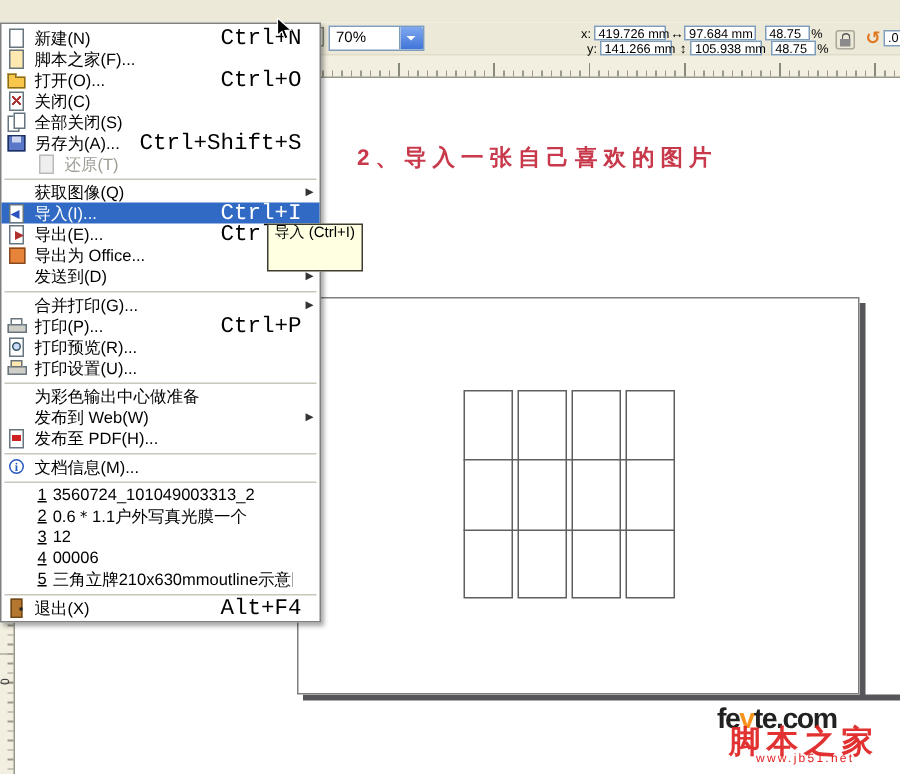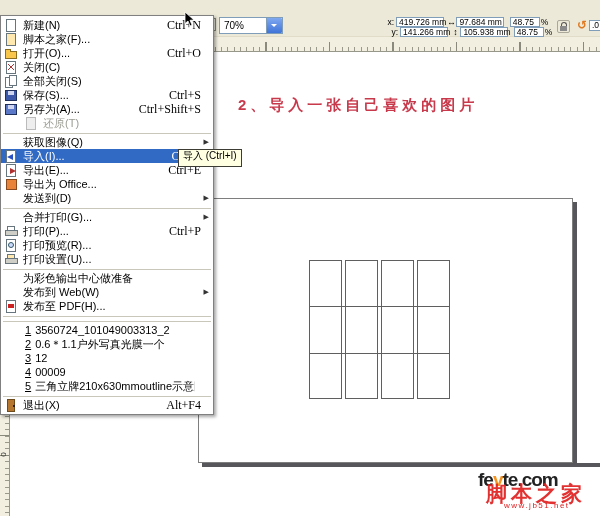--- a/index.html
+++ b/index.html
@@ -87,21 +87,21 @@
   }
   .menu-item{display:flex;align-items:center;height:14px;padding:0 4px 0 3px;white-space:nowrap;}
   .menu-item.highlighted{background:#316ac5;color:#fff;}
   .menu-item.disabled{color:#9c9c94;margin-left:20px;}
   .menu-item.separator{height:5px;padding:0;}
   .menu-item.separator::after{content:"";display:block;height:1px;background:#c9c6ba;margin:2px 2px 0 2px;width:100%;}
   .mi-icon{flex:0 0 15px;height:13px;margin-right:4px;position:relative;}
   .mi-num{text-decoration:underline;margin:0 4px 0 2px;}
   .mi-num:empty{display:none;}
   .mi-label{overflow:hidden;}
-  .mi-short{margin-left:auto;font-family:Liberation Serif, serif;font-size:12px;padding-left:6px;}
+  .mi-short{margin-left:auto;font-family:Liberation Mono, monospace;font-size:15px;padding-left:6px;}
   .mi-arrow{flex:0 0 8px;text-align:right;font-size:7px;color:#333;}
   .menu-item.highlighted .mi-arrow{color:#fff;}
   
   .mi-icon::before,.mi-icon::after{box-sizing:border-box;}
   .icon-new::before,.icon-template::before,.icon-close::before,.icon-import::before,
   .icon-export::before,.icon-preview::before,.icon-pdf::before{
     content:"";position:absolute;left:2px;top:0;width:10px;height:13px;background:#fff;border:1px solid #66757e;}
   .icon-template::before{background:#ffe9b0;}
   .icon-open::before{content:"";position:absolute;left:1px;top:4px;width:12px;height:8px;background:#f7c64a;border:1px solid #8a6d1f;}
   .icon-open::after{content:"";position:absolute;left:1px;top:2px;width:6px;height:3px;background:#f7c64a;border:1px solid #8a6d1f;border-bottom:none;}
@@ -120,21 +120,21 @@
   .icon-print::before,.icon-printset::before{content:"";position:absolute;left:1px;top:5px;width:13px;height:6px;background:#cfcfc8;border:1px solid #66757e;}
   .icon-print::after,.icon-printset::after{content:"";position:absolute;left:3px;top:1px;width:8px;height:5px;background:#fff;border:1px solid #66757e;}
   .icon-printset::after{background:#ffe9b0;}
   .icon-preview::after{content:"";position:absolute;left:4px;top:3px;width:6px;height:6px;border:1px solid #356;border-radius:50%;background:rgba(170,195,250,.6);}
   .icon-pdf::after{content:"";position:absolute;left:4px;top:4px;width:6px;height:4px;background:#c22;}
   .icon-info::before{content:"i";position:absolute;left:2px;top:1px;width:10px;height:10px;border:1px solid #2a5ac0;border-radius:50%;color:#2a5ac0;font:bold 8px/10px "Liberation Serif",serif;text-align:center;background:#fff;}
   .icon-exit::before{content:"";position:absolute;left:3px;top:0;width:8px;height:13px;background:#b5762f;border:1px solid #6e4a1a;}
   .icon-exit::after{content:"";position:absolute;left:9px;top:6px;width:2px;height:2px;background:#222;}
   
   .tooltip{
-    position:absolute;left:178px;top:149px;height:18px;z-index:11;
+    position:absolute;left:178px;top:149px;height:32px;z-index:11;
     background:#ffffe1;border:1px solid #3c3c34;font-size:10px;line-height:12px;
     padding:0 4px;box-sizing:border-box;white-space:nowrap;color:#000;
   }
   
   .cursor{position:absolute;left:184px;top:12px;z-index:12;}
   
   .footer-logo{position:absolute;left:478px;top:469px;font-size:19px;font-weight:bold;letter-spacing:-1px;color:#222;z-index:3;}
   .footer-logo .accent{color:#f7941d;}
   .watermark{position:absolute;left:486px;top:480px;font-size:21px;font-weight:bold;letter-spacing:4px;color:#e02020;z-index:4;opacity:.92;white-space:nowrap;}
   .watermark-sub{position:absolute;left:504px;top:501px;font-size:8px;letter-spacing:1.5px;color:#e02020;z-index:4;}
@@ -246,27 +246,20 @@
     </div>
 
     <div class="menu-item">
       <span class="mi-icon icon-closeall"></span>
 
       <span class="mi-label">全部关闭(S)</span>
       <span class="mi-short"></span>
       <span class="mi-arrow"></span>
     </div>
 
-    <div class="menu-item">
-      <span class="mi-icon icon-save"></span>
-
-      <span class="mi-label">保存(S)...</span>
-      <span class="mi-short">Ctrl+S</span>
-      <span class="mi-arrow"></span>
-    </div>
 
     <div class="menu-item">
       <span class="mi-icon icon-saveas"></span>
 
       <span class="mi-label">另存为(A)...</span>
       <span class="mi-short">Ctrl+Shift+S</span>
       <span class="mi-arrow"></span>
     </div>
 
     <div class="menu-item disabled">
@@ -398,20 +391,27 @@
     </div>
 
     <div class="menu-item separator">
       
       
       
       
       
     </div>
 
+    <div class="menu-item">
+      <span class="mi-icon icon-info"></span>
+
+      <span class="mi-label">文档信息(M)...</span>
+      <span class="mi-short"></span>
+      <span class="mi-arrow"></span>
+    </div>
 
     <div class="menu-item separator">
       
       
       
       
       
     </div>
 
     <div class="menu-item">
@@ -434,21 +434,21 @@
       <span class="mi-icon"></span>
       <span class="mi-num">3</span>
       <span class="mi-label">12</span>
       <span class="mi-short"></span>
       <span class="mi-arrow"></span>
     </div>
 
     <div class="menu-item">
       <span class="mi-icon"></span>
       <span class="mi-num">4</span>
-      <span class="mi-label">00009</span>
+      <span class="mi-label">00006</span>
       <span class="mi-short"></span>
       <span class="mi-arrow"></span>
     </div>
 
     <div class="menu-item">
       <span class="mi-icon"></span>
       <span class="mi-num">5</span>
       <span class="mi-label">三角立牌210x630mmoutline示意图</span>
       <span class="mi-short"></span>
       <span class="mi-arrow"></span>

